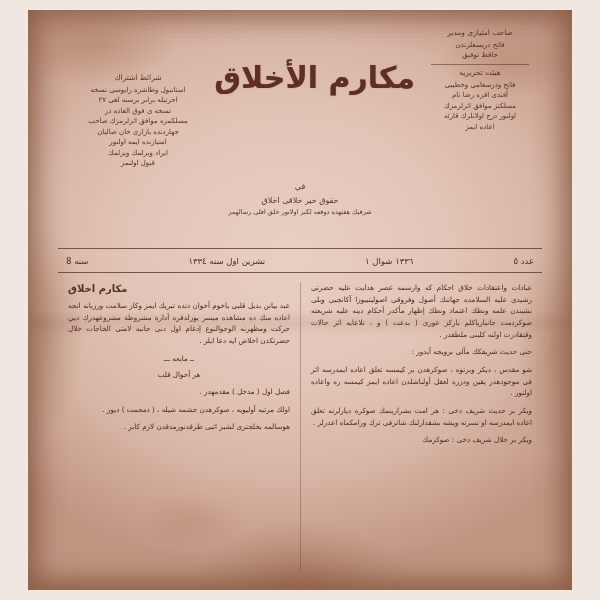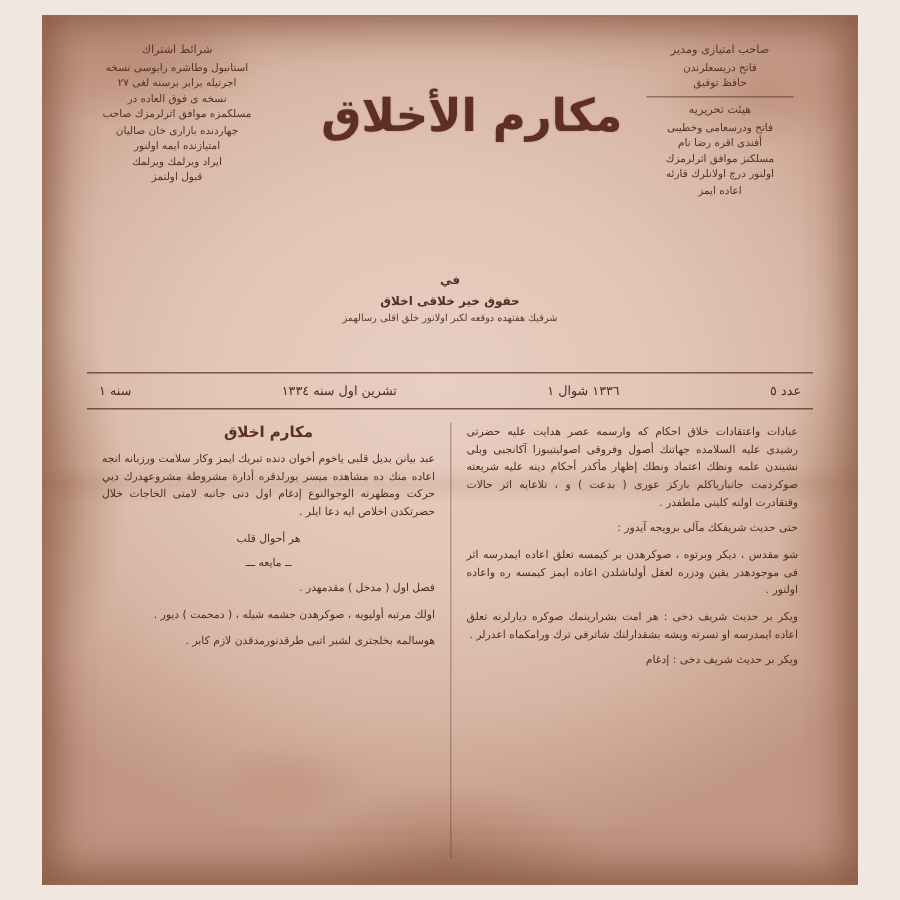--- a/index.html
+++ b/index.html
@@ -89,21 +89,21 @@
     width: 504px;
     height: 168px;
   }
 
   .masthead-col {
     position: absolute;
     top: 0;
     width: 140px;
   }
   #masthead-col-right { right: 2px; text-align: center; }
-  #masthead-col-left  { left: 0;  text-align: center; }
+  #masthead-col-left  { left: 20px;  text-align: center; margin-top: 45px; }
 
   .mh-head {
     font-size: 7.5px;
     line-height: 1.45;
     margin: 0 0 1px 0;
     color: #5a342a;
     letter-spacing: 0.2px;
   }
   .mh-line {
     font-size: 7px;
@@ -138,21 +138,20 @@
     left: 52px;
     top: 170px;
     width: 440px;
     text-align: center;
   }
   .sm-line {
     font-size: 8px;
     line-height: 1.7;
     margin: 0;
     color: #543026;
-    font-weight: bold;
   }
   .sm-small {
     font-size: 6.5px;
     line-height: 1.7;
     margin: 0;
     color: #5a352a;
   }
 
   
   #rule-top {
@@ -199,21 +198,21 @@
   }
   .body-col {
     width: 50%;
     box-sizing: border-box;
     padding: 0 10px;
   }
   #col-right { order: 0; border-left: 1px solid rgba(95,56,44,0.35); }
   #col-left  { order: 1; }
 
   .col-heading {
-    text-align: center;
+    text-align: left;
     font-size: 10px;
     font-weight: bold;
     color: #5a3025;
     margin: 0 0 5px 0;
     line-height: 1.3;
   }
   .para {
     font-size: 7.2px;
     line-height: 1.62;
     margin: 0 0 6px 0;
@@ -281,39 +280,39 @@
         <p class="sm-line">في</p>
         <p class="sm-line">حقوق خير خلاقى اخلاق</p>
         <p class="sm-small">شرقیك هفتهده دوقعه لكبر اولانور خلق اقلى رسالهمز</p>
       </div>
 
       <div id="rule-top"></div>
       <div id="issue-bar" class="arab">
         <span class="issue-cell">عدد ٥</span>
         <span class="issue-cell">١٣٣٦ شوال ١</span>
         <span class="issue-cell">تشرين اول سنه ١٣٣٤</span>
-        <span class="issue-cell">سنه ١</span>
+        <span class="issue-cell">سنه 8</span>
       </div>
       <div id="rule-bottom"></div>
 
       <div id="body-cols">
 
         <div class="body-col arab" id="col-right">
           <p class="para">عبادات واعتقادات خلاق احكام كه وارسمه عصر هدايت عليه حضرتى رشيدى عليه السلامده جهاتنك أصول وفروقى اصوليتيبوزا آكانجبى وبلى نشيندن علمه ونظك اعتماد ونطك إظهار مأكدر أحكام دينه عليه شريعته صوكردمت جانبارياكلم باركز عورى ( بدعت ) و ، تلاعايه اثر حالات وقتقادرت اولنه كلينى ملطفدر .</p>
           <p class="para">حتى حديث شريفكك مآلى برويجه آيدور :</p>
           <p class="para">شو مقدس ، ديكر وبرتوه ، صوكرهدن بر كيمسه تعلق اعاده ايمدرسه اثر فى موجودهدر يقين ودزره لعقل أولباشلدن اعاده ايمز كيمسه ره واعاده اولنور .</p>
           <p class="para">ويكر بر حديث شريف دخى : هر امت بشرارينمك صوكره ديارلرنه تعلق اعاده ايمدرسه او تسرته ويشه بشقدارلنك شاترفى ترك ورامكماه اعدرلر .</p>
-          <p class="para">ويكر بر حديث شريف دخى : إدغام</p>
+          <p class="para">ويكر بر خلال شريف دخى : صوكرمك</p>
         </div>
 
         <div class="body-col arab" id="col-left">
           <p class="col-heading">مكارم اخلاق</p>
           <p class="para">عبد بيانن بديل قلبى ياخوم أخوان دنده تبريك ايمز وكار سلامت ورزبانه انجه اعاده منك ده مشاهده ميسر يورلدقره أدارة مشروطة مشروعهدرك ديي حركت ومظهرنه الوجوالنوع إدغام اول دنى جانبه لامتى الخاجات خلال حضرتكدن اخلاص ايه دعا ايلر .</p>
+          <p class="para-center">ــ مايعه ـــ</p>
           <p class="para-center">هر أحوال قلب</p>
-          <p class="para-center">ــ مايعه ـــ</p>
           <p class="para">فصل اول ( مدخل ) مقدمهدر .</p>
           <p class="para">اولك مرتبه أوليويه ، صوكرهدن جشمه شيله ، ( دمحمت ) ديور .</p>
           <p class="para">هوسالمه بخلجترى لشبر اتبى طرقدنورمدقدن لازم كابر .</p>
         </div>
 
       </div>
 
       <div id="fold-shade"></div>
     </div>
 

